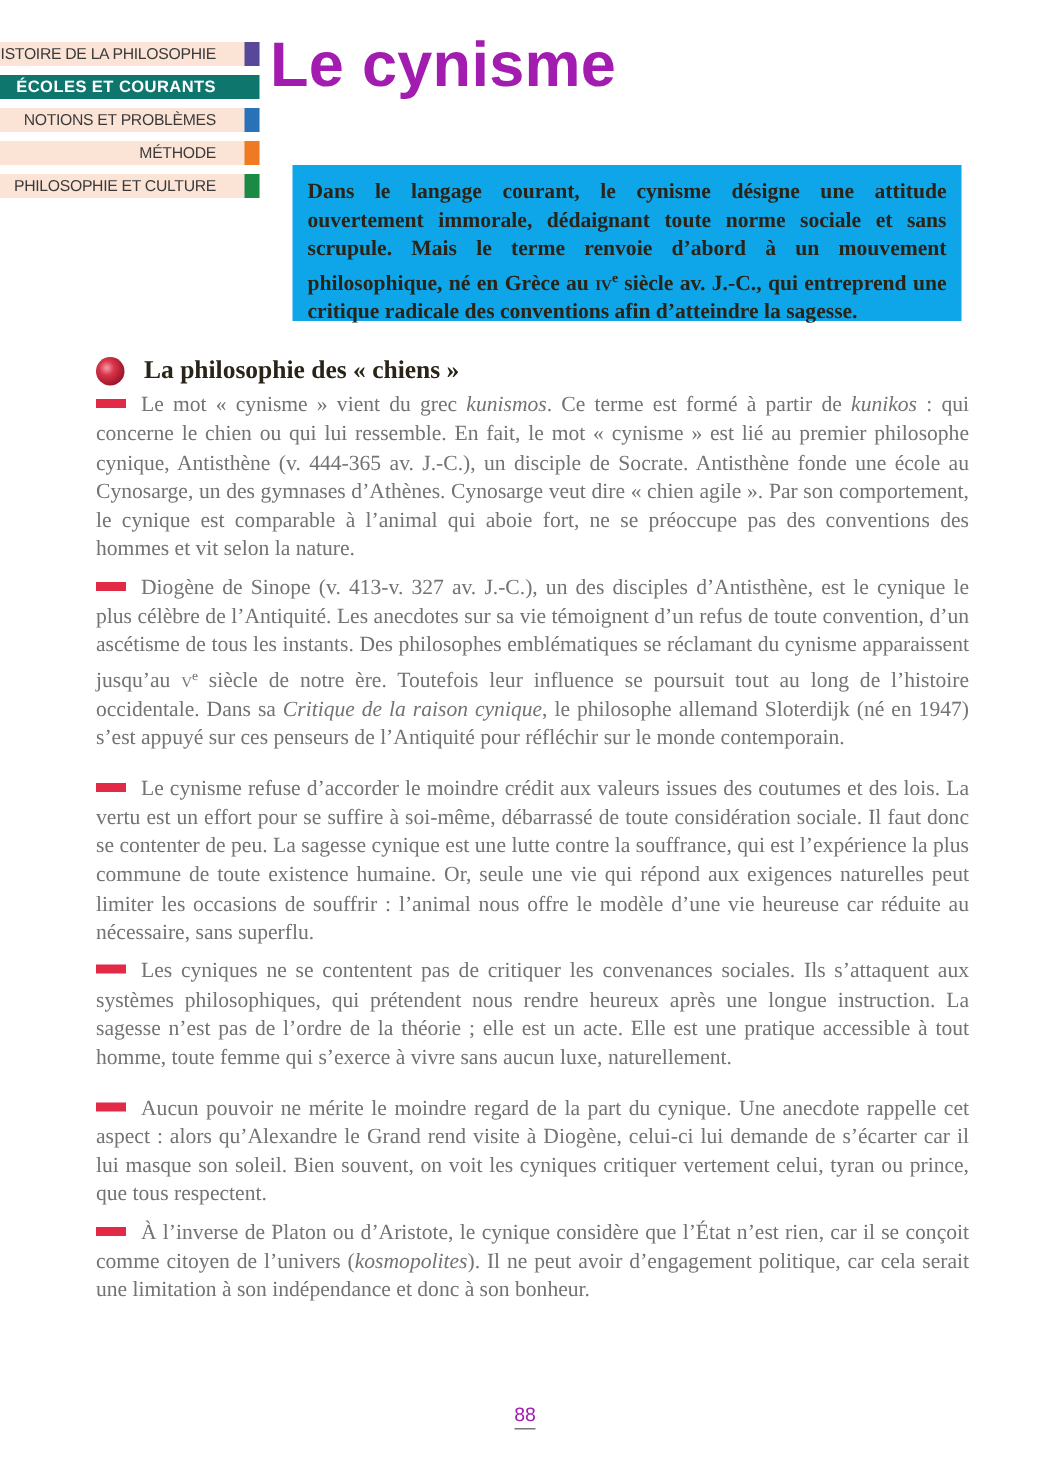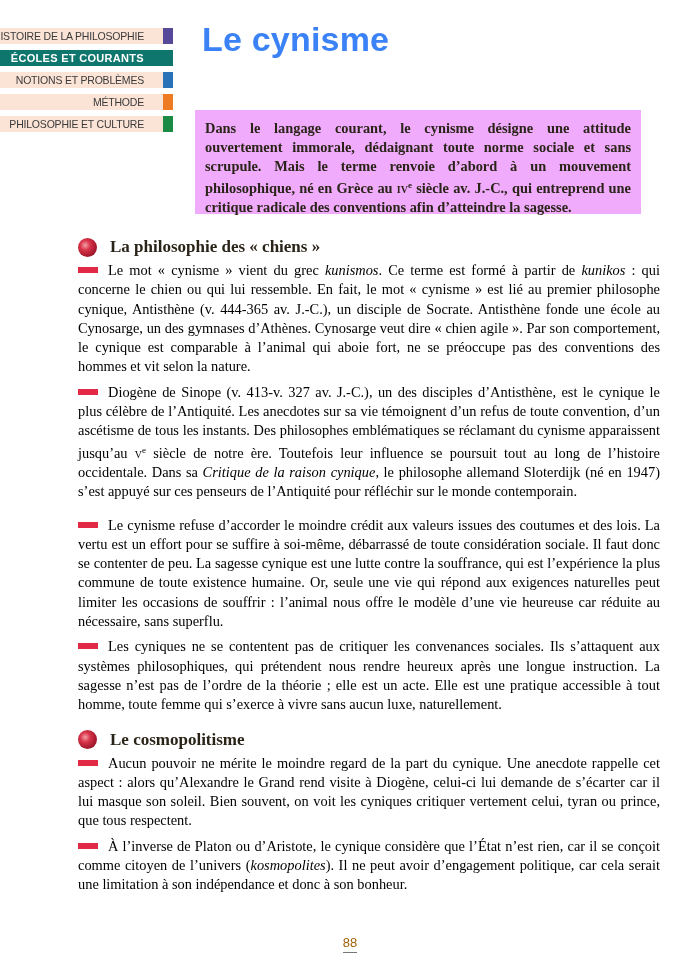--- a/index.html
+++ b/index.html
@@ -8,44 +8,44 @@
     .sidebar { position: absolute; left: 0; top: 28px; width: 173px; }
     .nav-item { position: relative; height: 16px; margin-bottom: 6px; background: #fbe3d6;
                 display: flex; align-items: center; justify-content: flex-end;
                 padding-right: 29px; box-sizing: border-box; cursor: pointer; }
     .nav-item .label { font-family: "Liberation Sans", "DejaVu Sans", sans-serif;
                        font-size: 10.5px; color: #3a3a3a; letter-spacing: -0.2px; white-space: nowrap; }
     .nav-item .strip { position: absolute; right: 0; top: 0; width: 10px; height: 100%; }
     .nav-item.active { background: #0f766e; }
     .nav-item.active .label { color: #ffffff; font-weight: bold; letter-spacing: 0.3px; font-size: 11px; }
 
-    .title { position: absolute; left: 202px; top: 22px; margin: 0;
+    .title { position: absolute; left: 180px; top: 22px; margin: 0;
              font-family: "Liberation Sans", "DejaVu Sans", sans-serif;
-             font-weight: bold; font-size: 34px; color: #3b82f6; letter-spacing: 0.2px; line-height: 1; }
+             font-weight: bold; font-size: 42px; color: #a21caf; letter-spacing: 0.2px; line-height: 1; }
 
     .intro { position: absolute; left: 195px; top: 110px; width: 446px; height: 104px;
-             background: #f0abfc; box-sizing: border-box; padding: 9px 10px 0 10px; }
+             background: #0ea5e9; box-sizing: border-box; padding: 9px 10px 0 10px; }
     .intro p { margin: 0; font-weight: bold; font-size: 14.4px; line-height: 19px; text-align: justify;
                color: #2a2418; }
 
-    .content { position: absolute; left: 78px; top: 236px; width: 582px; }
+    .content { position: absolute; left: 64px; top: 236px; width: 582px; }
     .section { margin-bottom: 14px; }
     .section h2 { margin: 0 0 3px 0; display: flex; align-items: center; font-size: 17px; font-weight: bold;
                   color: #2a2418; line-height: 22px; }
     .orb { width: 19px; height: 19px; border-radius: 50%; margin-right: 13px; flex: none;
            background: radial-gradient(circle at 38% 38%, #f3a0a6 0%, #d8344a 30%, #a71a2e 65%, #6e0f1c 100%); }
-    .para { margin: 0 0 6px 0; font-size: 14.4px; line-height: 19.3px; text-align: justify; color: #000000; }
+    .para { margin: 0 0 6px 0; font-size: 14.4px; line-height: 19.3px; text-align: justify; color: #737373; }
     .dash { display: inline-block; width: 20px; height: 6px; background: #e22a47; margin-right: 10px;
             vertical-align: 2px; }
     .para em { font-style: italic; }
     .sup { font-size: 9px; vertical-align: 5px; }
     .sc { font-variant: small-caps; }
 
     .page-number { position: absolute; left: 0; width: 700px; top: 935px; text-align: center;
-                   font-family: "Liberation Sans", "DejaVu Sans", sans-serif; font-size: 13px; color: #a16207; }
+                   font-family: "Liberation Sans", "DejaVu Sans", sans-serif; font-size: 13px; color: #a21caf; }
     .page-number span { display: inline-block; border-bottom: 1px solid #777; padding-bottom: 2px; }
   </style>
 </head>
 <body>
 
 <nav class="sidebar">
   <div class="nav-item">
     <span class="label">HISTOIRE DE LA PHILOSOPHIE</span>
     <span class="strip" style="background:#57489a"></span>
   </div>
@@ -83,23 +83,19 @@
     <p class="para"><span class="dash"></span><span>Le mot « cynisme » vient du grec </span><em>kunismos</em><span>. Ce terme est formé à partir de </span><em>kunikos</em><span> : qui concerne le chien ou qui lui ressemble. En fait, le mot « cynisme » est lié au premier philosophe cynique, Antisthène (v. 444-365 av. J.-C.), un disciple de Socrate. Antisthène fonde une école au Cynosarge, un des gymnases d’Athènes. Cynosarge veut dire « chien agile ». Par son comportement, le cynique est comparable à l’animal qui aboie fort, ne se préoccupe pas des conventions des hommes et vit selon la nature.</span></p>
     <p class="para"><span class="dash"></span><span>Diogène de Sinope (v. 413-v. 327 av. J.-C.), un des disciples d’Antisthène, est le cynique le plus célèbre de l’Antiquité. Les anecdotes sur sa vie témoignent d’un refus de toute convention, d’un ascétisme de tous les instants. Des philosophes emblématiques se réclamant du cynisme apparaissent jusqu’au </span><span class="sc">v</span><span class="sup">e</span><span> siècle de notre ère. Toutefois leur influence se poursuit tout au long de l’histoire occidentale. Dans sa </span><em>Critique de la raison cynique</em><span>, le philosophe allemand Sloterdijk (né en 1947) s’est appuyé sur ces penseurs de l’Antiquité pour réfléchir sur le monde contemporain.</span></p>
   </section>
 
   <section class="section">
     <p class="para"><span class="dash"></span><span>Le cynisme refuse d’accorder le moindre crédit aux valeurs issues des coutumes et des lois. La vertu est un effort pour se suffire à soi-même, débarrassé de toute considération sociale. Il faut donc se contenter de peu. La sagesse cynique est une lutte contre la souffrance, qui est l’expérience la plus commune de toute existence humaine. Or, seule une vie qui répond aux exigences naturelles peut limiter les occasions de souffrir : l’animal nous offre le modèle d’une vie heureuse car réduite au nécessaire, sans superflu.</span></p>
     <p class="para"><span class="dash"></span><span>Les cyniques ne se contentent pas de critiquer les convenances sociales. Ils s’attaquent aux systèmes philosophiques, qui prétendent nous rendre heureux après une longue instruction. La sagesse n’est pas de l’ordre de la théorie ; elle est un acte. Elle est une pratique accessible à tout homme, toute femme qui s’exerce à vivre sans aucun luxe, naturellement.</span></p>
   </section>
 
   <section class="section">
-    <h2>
-      <span class="orb"></span>
-      <span>Le cosmopolitisme</span>
-    </h2>
     <p class="para"><span class="dash"></span><span>Aucun pouvoir ne mérite le moindre regard de la part du cynique. Une anecdote rappelle cet aspect : alors qu’Alexandre le Grand rend visite à Diogène, celui-ci lui demande de s’écarter car il lui masque son soleil. Bien souvent, on voit les cyniques critiquer vertement celui, tyran ou prince, que tous respectent.</span></p>
     <p class="para"><span class="dash"></span><span>À l’inverse de Platon ou d’Aristote, le cynique considère que l’État n’est rien, car il se conçoit comme citoyen de l’univers (</span><em>kosmopolites</em><span>). Il ne peut avoir d’engagement politique, car cela serait une limitation à son indépendance et donc à son bonheur.</span></p>
   </section>
 
 </main>
 
 <div class="page-number"><span>88</span></div>
 
 </body></html>

